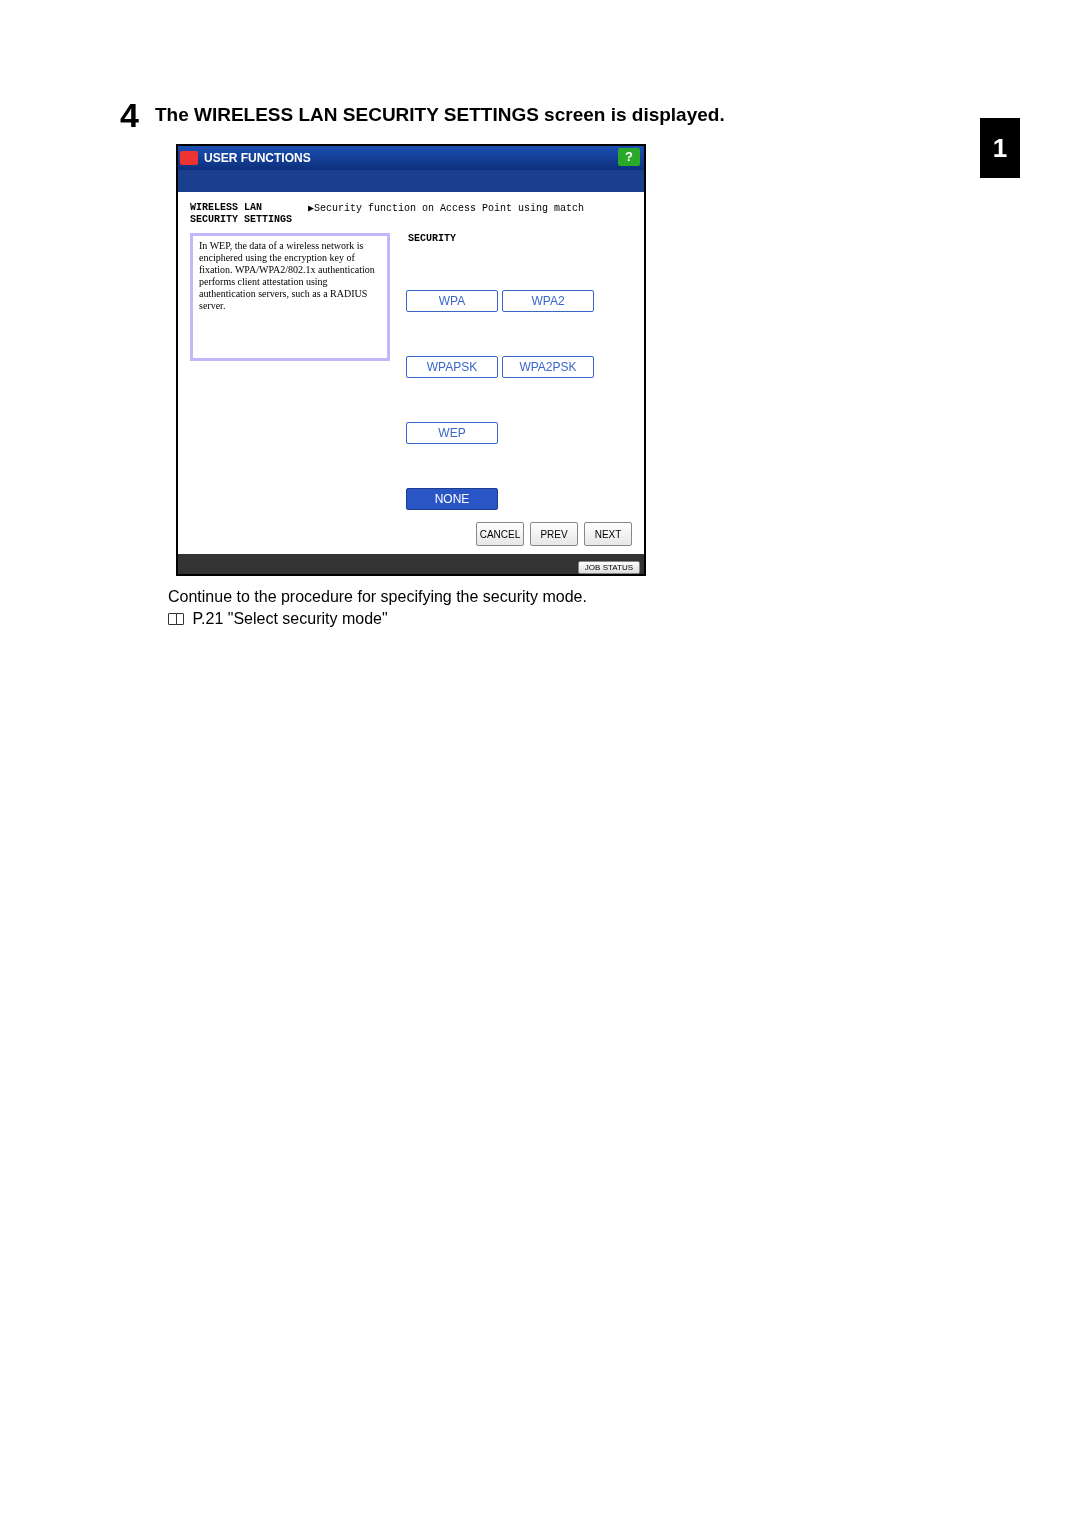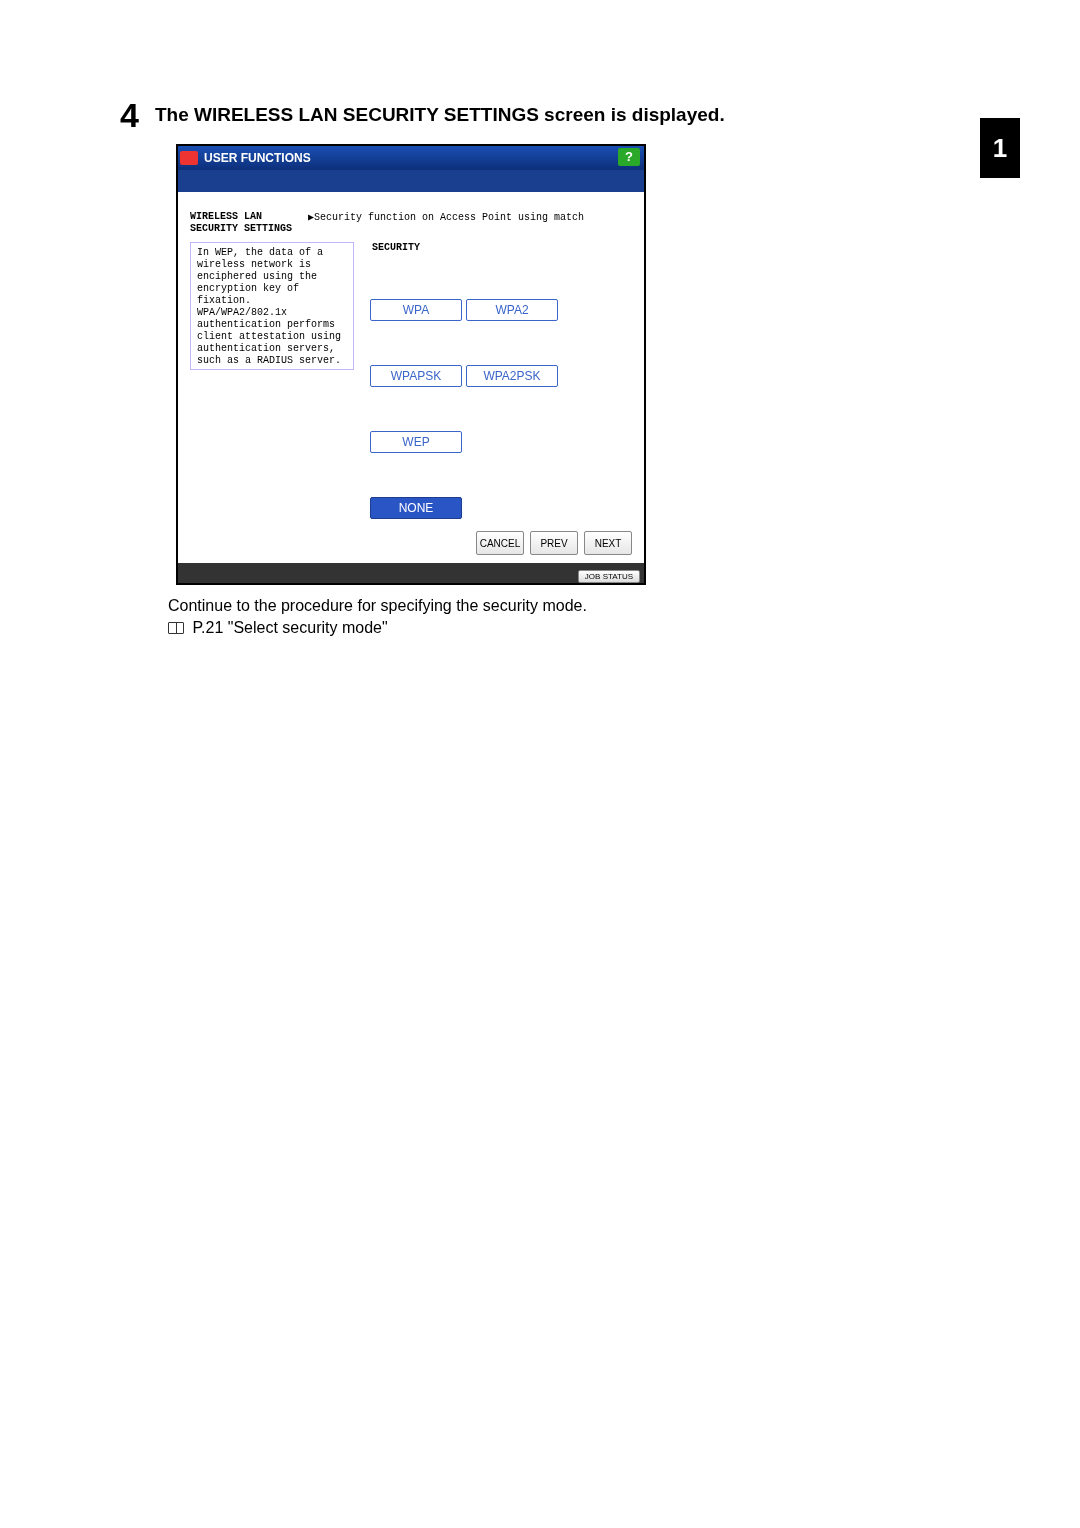--- a/index.html
+++ b/index.html
@@ -114,45 +114,44 @@
     background: #fff;
     padding: 10px 12px 8px 12px;
     display: flex;
     flex-direction: column;
   }
   .ss-subtitle-row {
     display: flex;
     align-items: flex-start;
     gap: 16px;
     margin-bottom: 6px;
-    margin-top: 9px;
   }
   .ss-left-label {
     font-family: "Courier New", monospace;
     font-size: 10px;
     line-height: 1.15;
     white-space: pre;
     font-weight: bold;
   }
   .ss-tip {
     font-family: "Courier New", monospace;
     font-size: 10px;
     margin-top: 0px;
   }
   .ss-columns {
     display: flex;
     gap: 16px;
     margin-top: 2px;
   }
   .ss-desc-box {
-    border: 1px solid #c4b5fd;
-    width: 164px;
+    border: 3px solid #c4b5fd;
+    width: 200px;
     height: 128px;
     padding: 4px 6px;
-    font-family: Liberation Mono, monospace;
+    font-family: Liberation Serif, serif;
     font-size: 10px;
     line-height: 1.2;
   }
   .ss-right {
     flex: 1;
     display: flex;
     flex-direction: column;
     align-items: flex-start;
   }
   .ss-sec-label {

